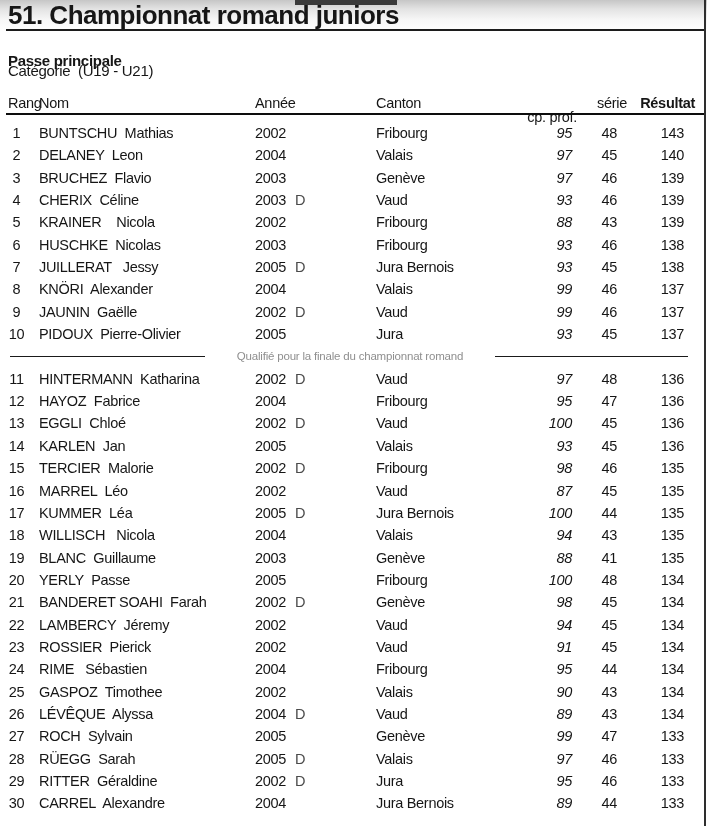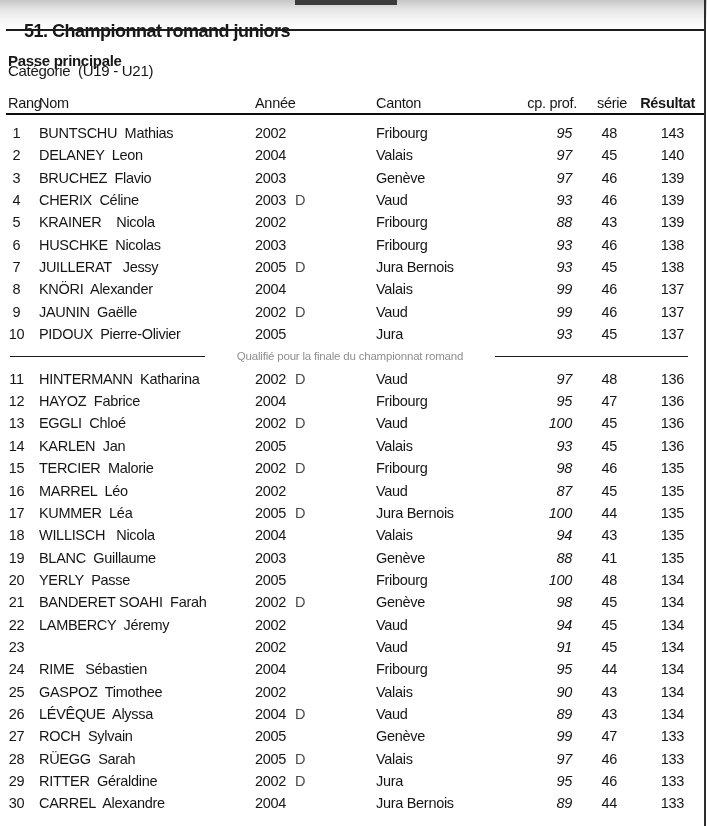--- a/index.html
+++ b/index.html
@@ -3,33 +3,33 @@
 <meta charset="utf-8">
 <style>
   html,body{margin:0;padding:0;background:#fff;}
   .page{
     position:relative;width:707px;height:826px;overflow:hidden;
     background:linear-gradient(to bottom,#c6c6c6 0px,#e3e3e3 9px,#f7f7f7 20px,#ffffff 32px);
     font-family:"Liberation Sans",sans-serif;color:#161616;
   }
   .top-bar{position:absolute;left:295px;top:0;width:102px;height:5px;background:#3a3a3a;}
   .right-edge{position:absolute;left:704px;top:0;width:2px;height:826px;background:#2e2e2e;}
-  .title{position:absolute;left:8px;top:3px;margin:16px;font-size:18px;line-height:25px;
+  .title{position:absolute;left:8px;top:3px;margin:0;font-size:26px;line-height:25px;
     font-weight:700;letter-spacing:-0.5px;white-space:pre;}
   .title-rule{position:absolute;left:6px;top:29px;width:698px;height:2px;background:#1c1c1c;}
   .subtitle{position:absolute;left:8px;top:40px;font-size:15px;font-weight:700;letter-spacing:-0.3px;margin-top:12px;}
   .category{position:absolute;left:8px;top:62px;font-size:15px;letter-spacing:-0.3px;white-space:pre;}
 
   .thead{position:absolute;left:0;top:95px;width:707px;height:18px;font-size:14.5px;letter-spacing:-0.3px;}
   .h{position:absolute;top:0;white-space:pre;}
   .h-rang{left:8px;}
   .h-nom{left:39px;}
   .h-annee{left:255px;}
   .h-canton{left:376px;}
-  .h-cp{left:500px;width:77px;text-align:right;}
+  .h-cp{left:500px;width:77px;text-align:right;margin-top:14px;}
   .h-serie{left:560px;width:67px;text-align:right;}
   .h-res{left:610px;width:85px;text-align:right;font-weight:700;}
   .thead-rule{position:absolute;left:6px;top:113px;width:698px;height:2px;background:#0d0d0d;}
 
   .tbody{position:absolute;left:0;top:122px;width:707px;}
   .row{position:relative;height:22.35px;font-size:14.5px;letter-spacing:-0.3px;line-height:22.35px;}
   .c{position:absolute;top:0;height:100%;white-space:pre;}
   .c-rank{left:0;width:33px;text-align:center;}
   .c-name{left:39px;width:213px;}
   .c-year{left:255px;width:110px;}
@@ -268,20 +268,21 @@
         <span class="c c-rank">22</span>
         <span class="c c-name">LAMBERCY  Jéremy</span>
         <span class="c c-year"><span>2002</span></span>
         <span class="c c-canton">Vaud</span>
         <span class="c c-cp">94</span>
         <span class="c c-serie">45</span>
         <span class="c c-res">134</span>
       </div>
       <div class="row">
         <span class="c c-rank">23</span>
+        <span class="c c-name">ROSSIER  Pierick</span>
         <span class="c c-year"><span>2002</span></span>
         <span class="c c-canton">Vaud</span>
         <span class="c c-cp">91</span>
         <span class="c c-serie">45</span>
         <span class="c c-res">134</span>
       </div>
       <div class="row">
         <span class="c c-rank">24</span>
         <span class="c c-name">RIME   Sébastien</span>
         <span class="c c-year"><span>2004</span></span>

